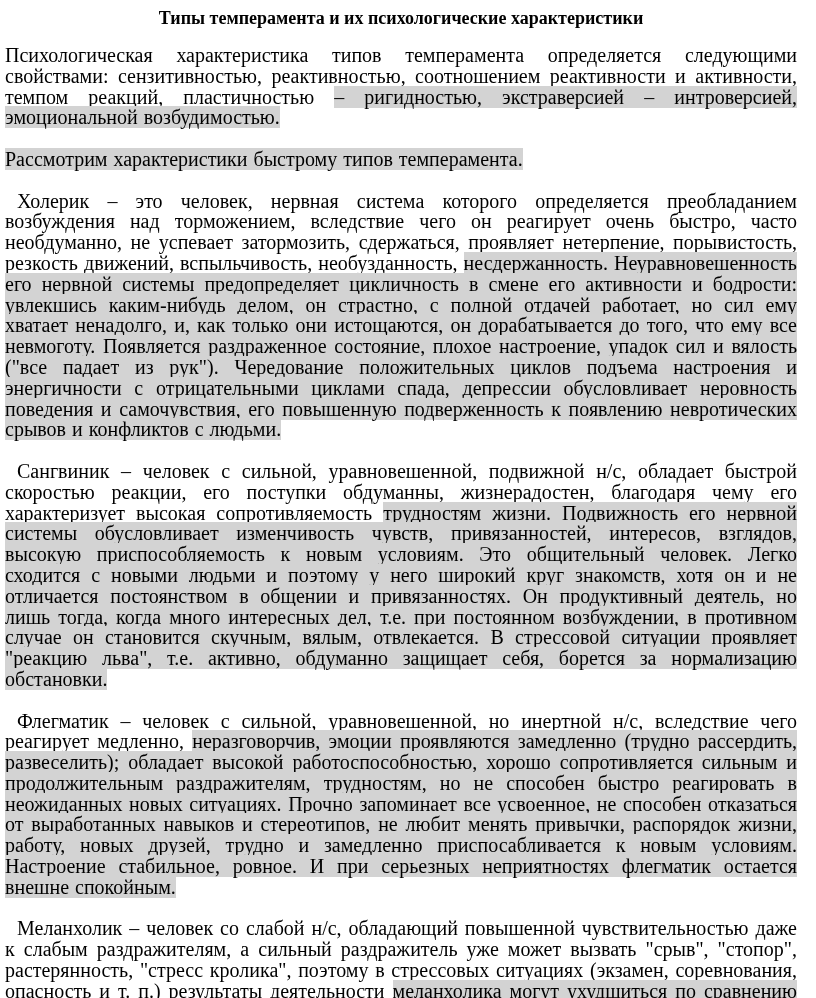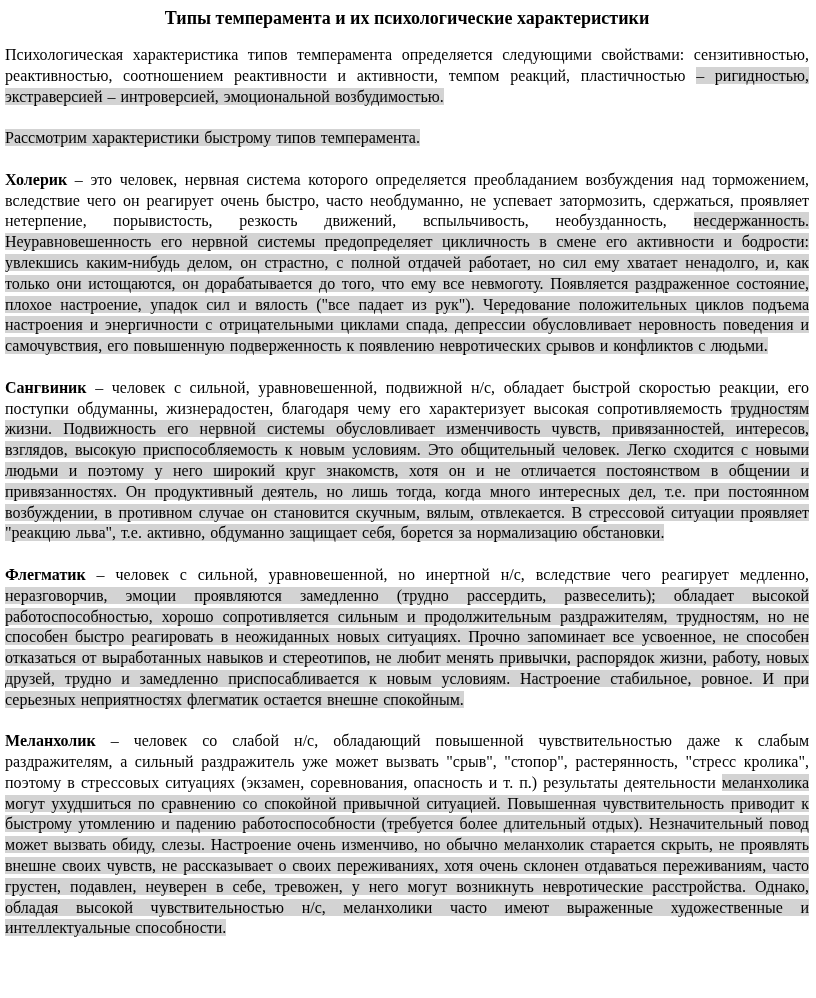--- a/index.html
+++ b/index.html
@@ -11,42 +11,43 @@
     width: 816px;
     height: 998px;
     overflow: hidden;
     font-family: "Liberation Serif", "DejaVu Serif", serif;
     color: var(--fg, #000000);
   }
   .page {
     box-sizing: border-box;
     width: 816px;
     height: 724px;
-    padding: 6px 7px 0 5px;
+    padding: 6px 19px 0 5px;
     background: #ffffff;
   }
   .title {
     font-size: 18px;
     font-weight: bold;
     text-align: center;
     margin: 0 0 15px 0;
     line-height: 24px;
   }
   .para {
-    font-size: 16px;
+    font-size: 20px;
     line-height: 20.8px;
     text-align: justify;
     margin: 0 0 20.8px 0;
     word-spacing: 1px;
   }
   .para:last-child {
     margin-bottom: 0;
   }
   .bold {
-    font-weight: bold;
+    font-weight: normal;
+    margin-left: 12px;
   }
   .hl {
     background-color: var(--hl, #d3d3d3);
   }
 </style>
 </head>
 <body style="background: rgb(255, 255, 255);">
 
 <div class="page">
   <h1 class="title">Типы темперамента и их психологические характеристики</h1>

